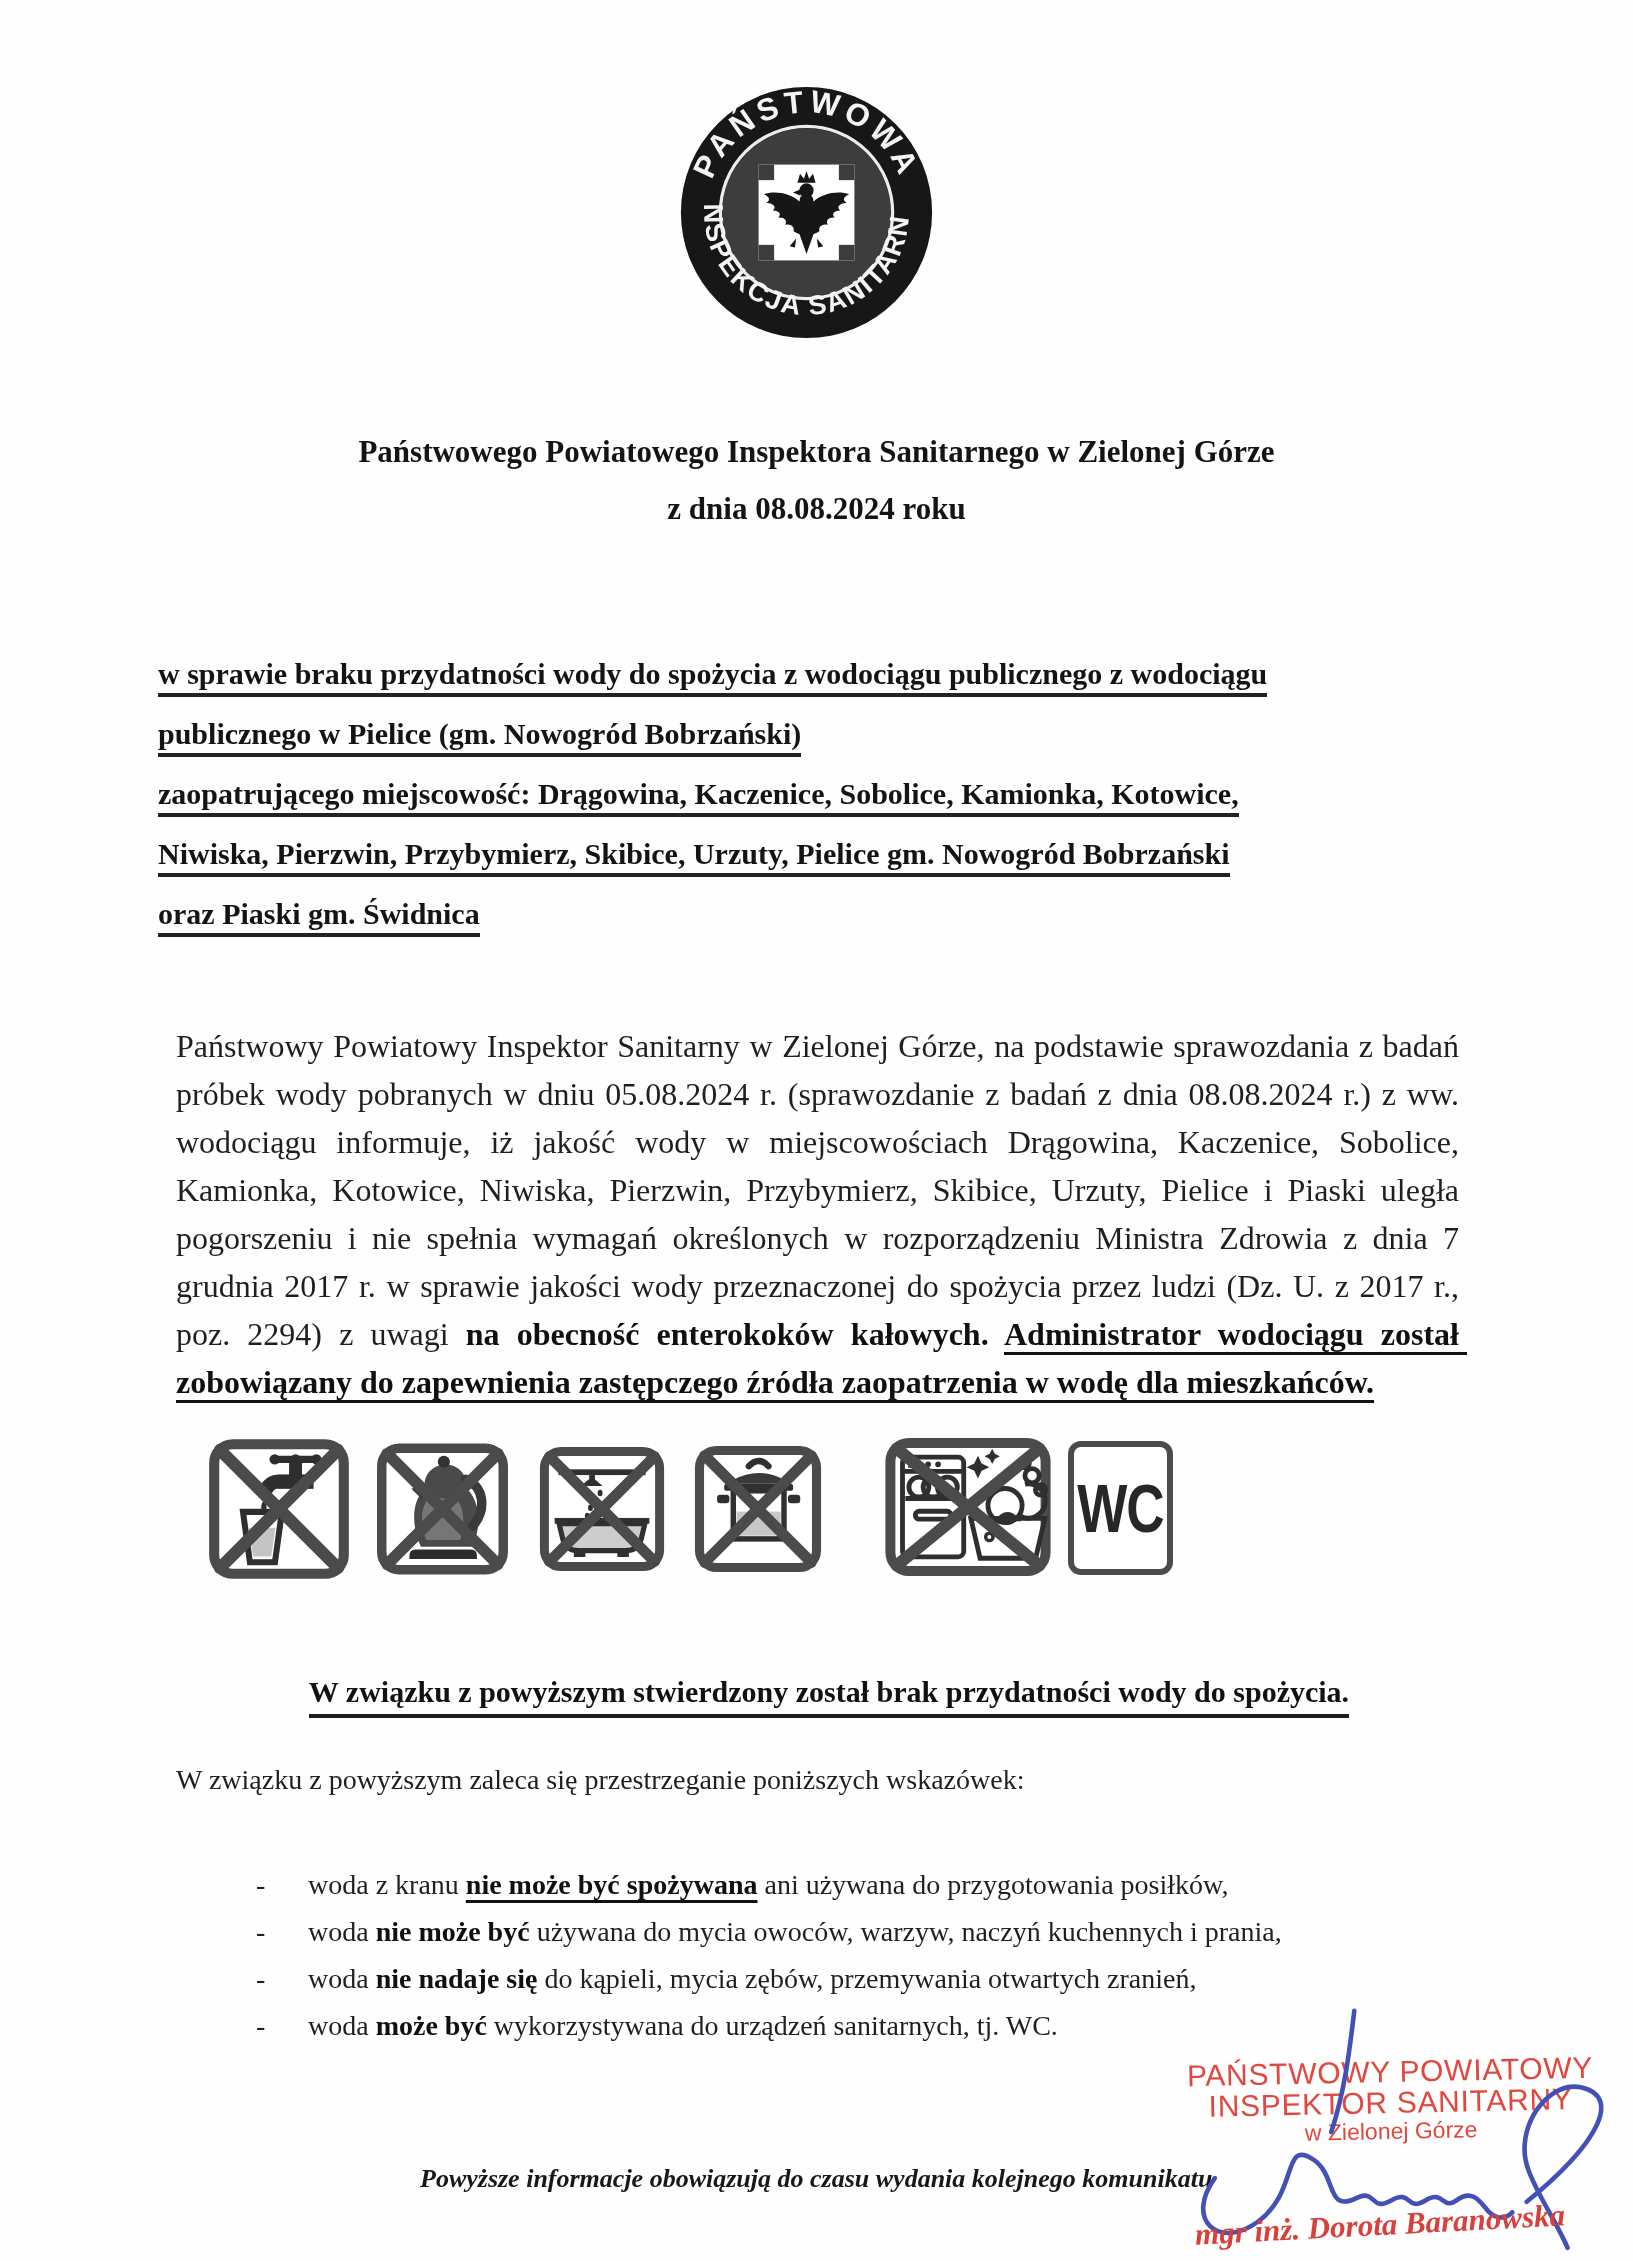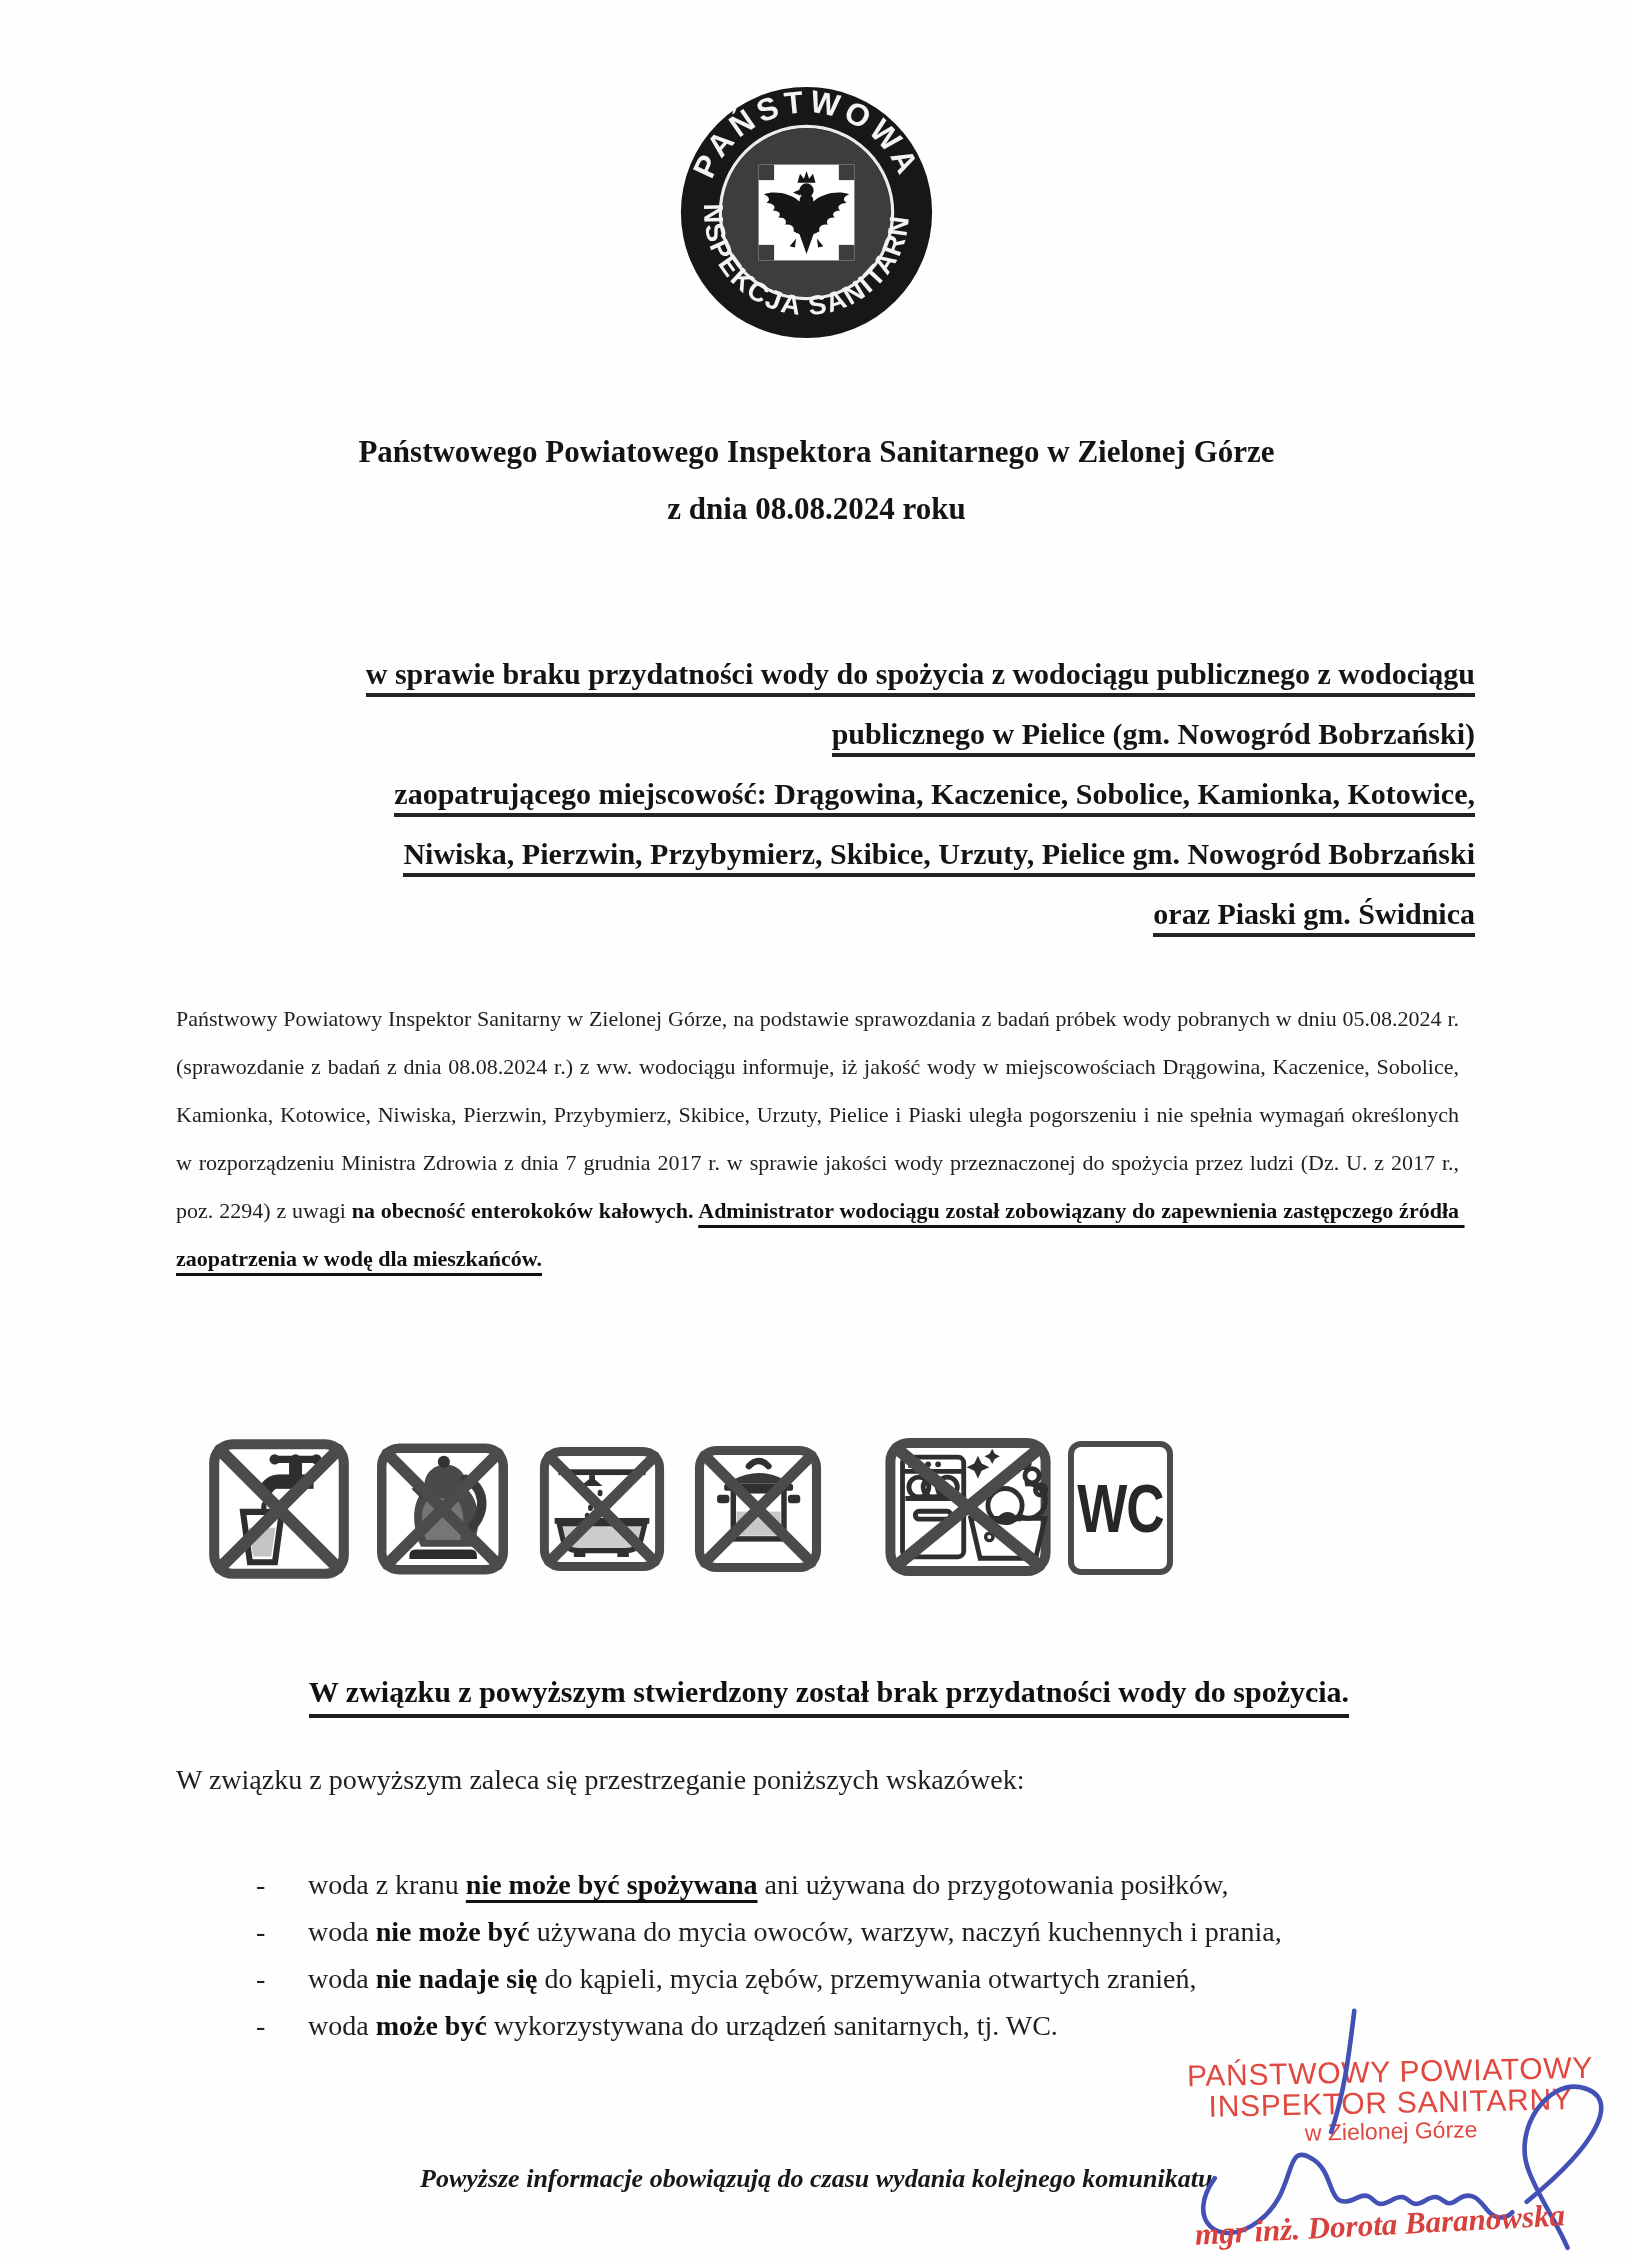--- a/index.html
+++ b/index.html
@@ -8,25 +8,25 @@
     background:#fefefe;overflow:hidden;
     font-family:"Liberation Serif", serif;color:#1f1f1f;
   }
   .abs{position:absolute;}
   
   .logo{left:677px;top:83px;width:259px;height:259px;}
   
   .title{left:0;right:0;top:423px;text-align:center;font-weight:bold;
          font-size:31px;line-height:57px;color:#141414;}
   
-  .subject{left:158px;width:1317px;top:644px;text-align:right;font-weight:bold;
+  .subject{left:158px;width:1317px;top:644px;text-align:left;font-weight:bold;
            font-size:30px;line-height:60px;color:#141414;}
   .subject .uline{border-bottom:4px solid #232323;padding-bottom:3.3px;}
   
-  .paragraph{left:176px;width:1283px;top:995px;font-size:22px;line-height:48px;
+  .paragraph{left:176px;width:1283px;top:1022px;font-size:32px;line-height:48px;
              text-align:justify;}
   .paragraph span{white-space:pre-wrap;}
   .b{font-weight:bold;color:#101010;}
   .u{text-decoration:underline;text-decoration-thickness:3.3px;text-underline-offset:7.2px;}
   
   .icon-box{position:absolute;top:1435px;}
   .wc-box{
     position:absolute;left:1068px;top:1441px;width:105px;height:134px;
     border:6.6px solid #4b4b4b;border-radius:13px;box-sizing:border-box;
     display:flex;align-items:center;justify-content:center;background:#fff;

